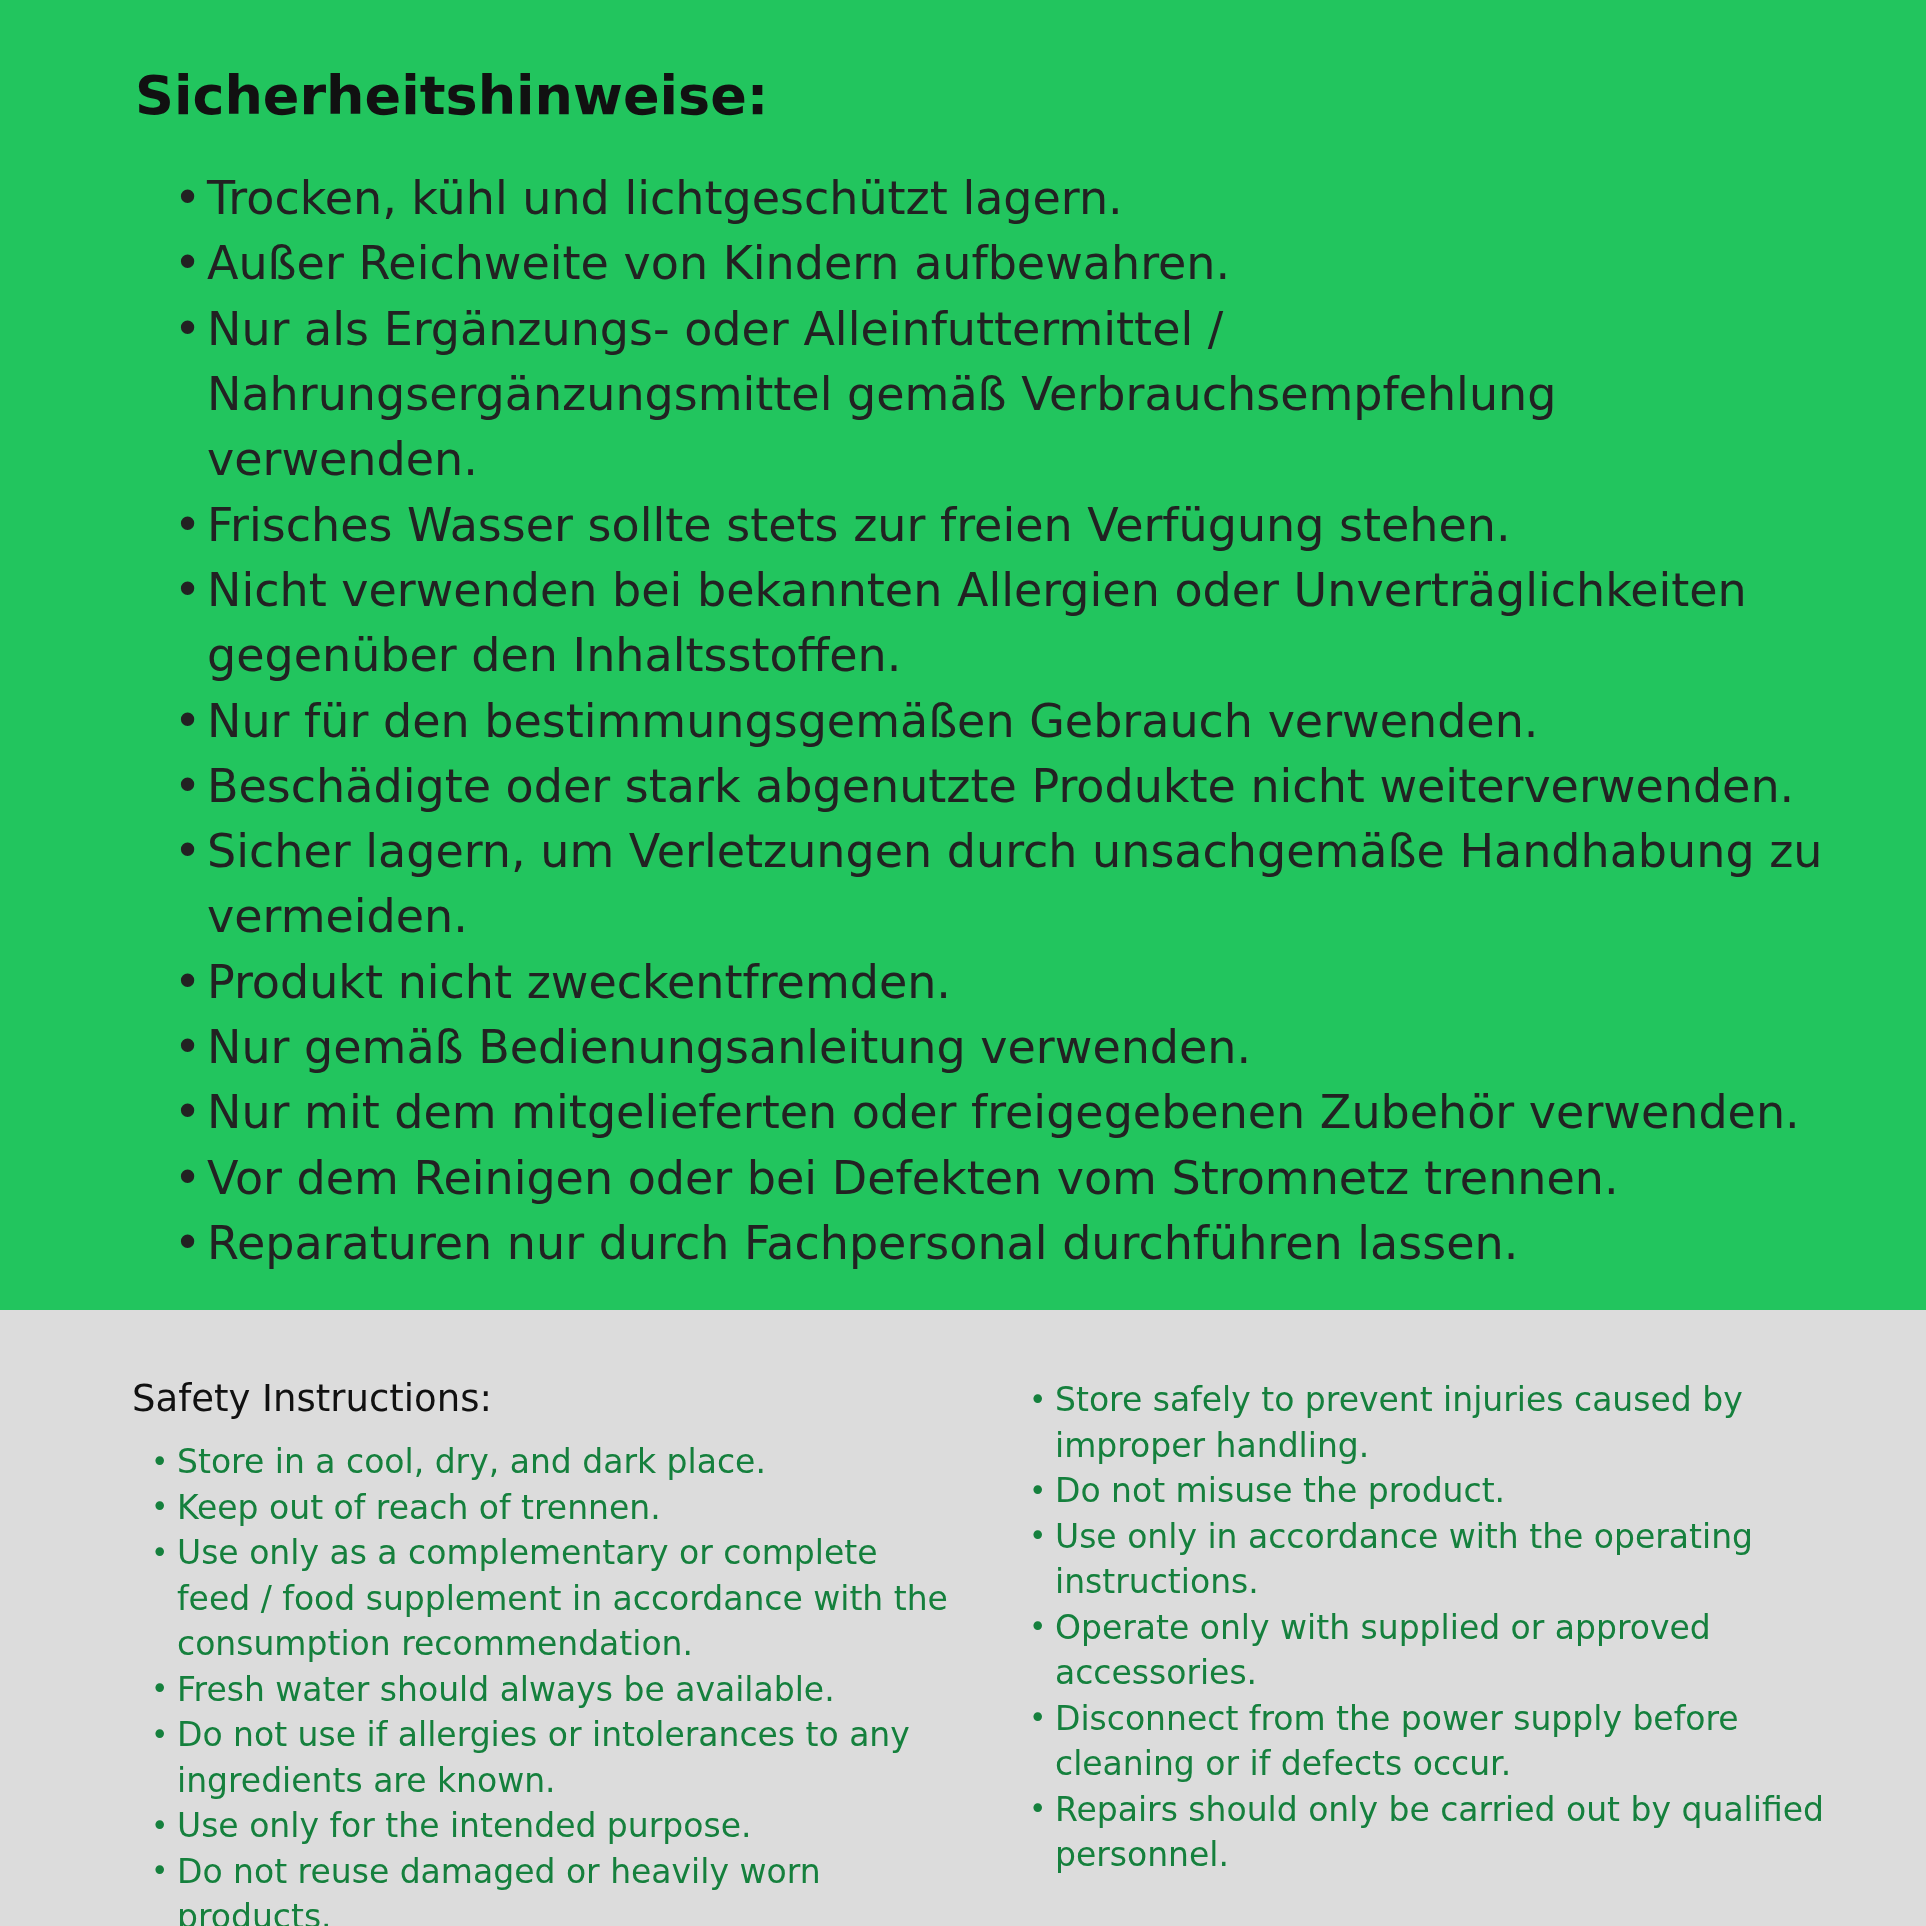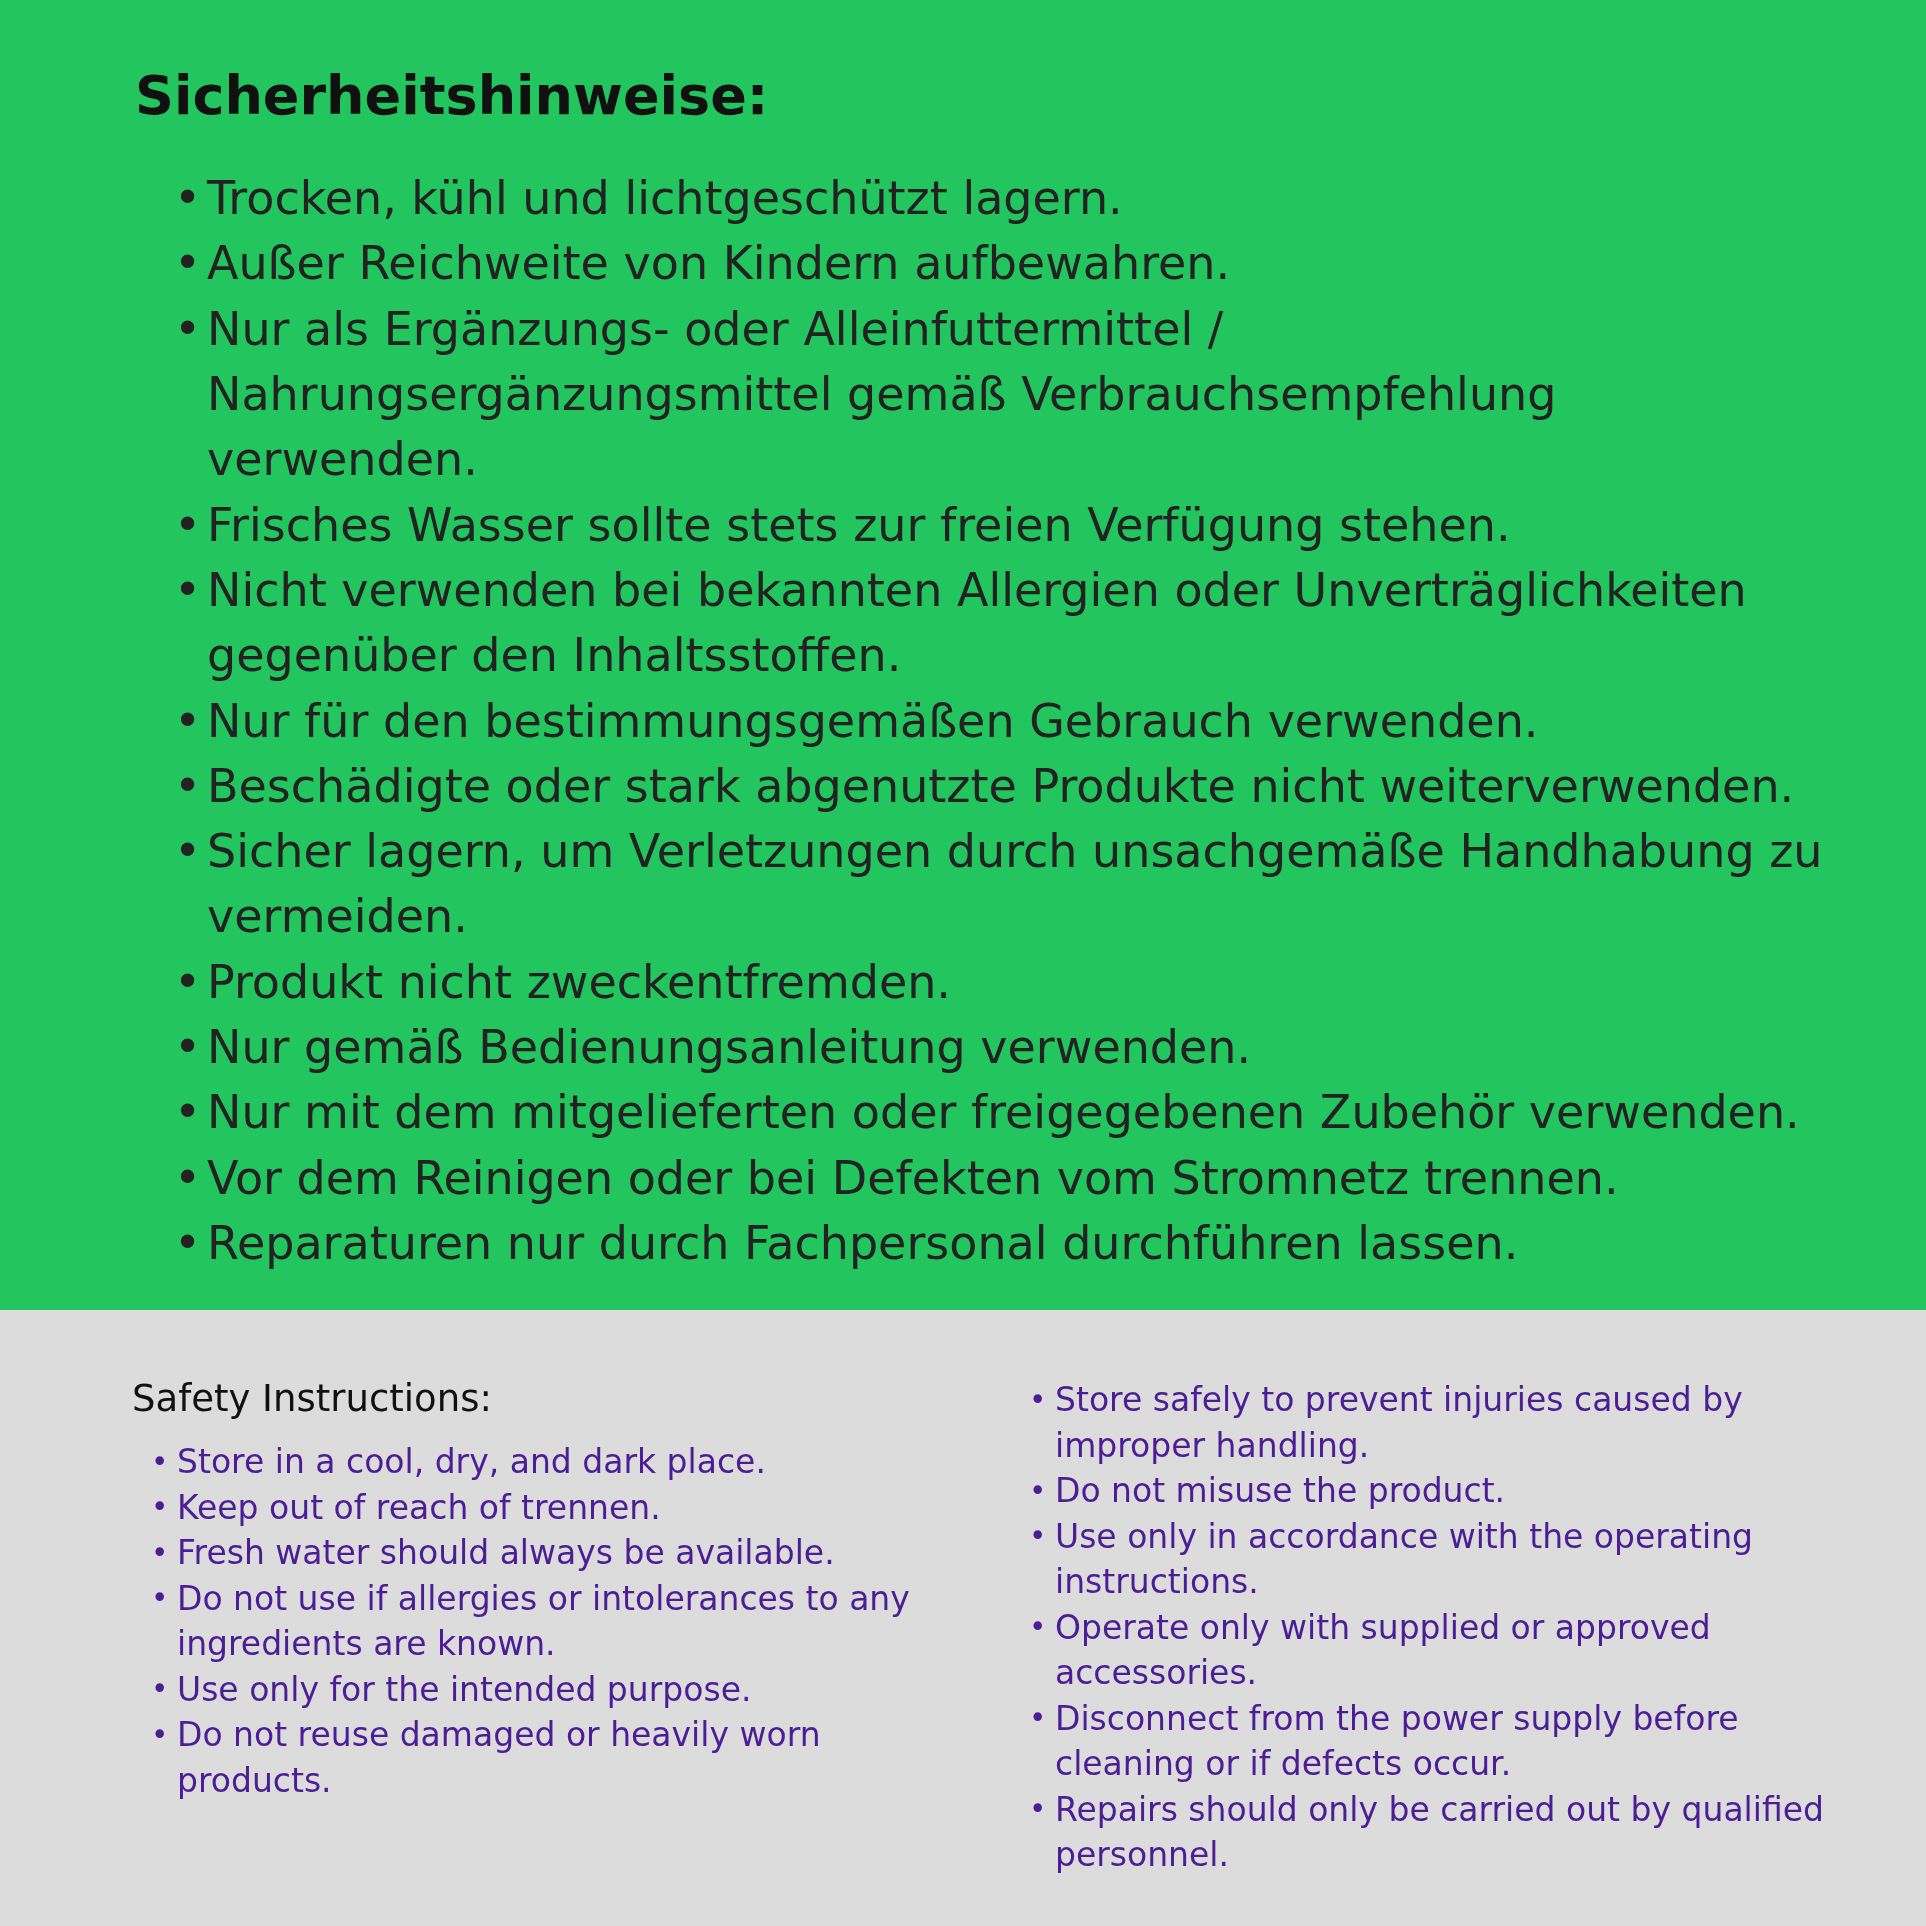--- a/index.html
+++ b/index.html
@@ -78,21 +78,21 @@
     font-weight: 400;
     color: #111111;
     margin: 0 0 19px 0;
   }
   .english-section ul.bullets {
     padding-left: 19px;
   }
   .english-section ul.bullets li {
     font-size: 33px;
     line-height: 1.38;
-    color: #4c1d95;
+    color: #15803d;
     padding-left: 26px;
   }
   .english-section ul.bullets li::before {
     font-size: 29.5px;
     top: 2.6px;
   }
 </style>
 </head>
 <body>
 
@@ -116,20 +116,21 @@
       <li>Reparaturen nur durch Fachpersonal durchführen lassen.</li>
     </ul>
   </section>
 
   <section class="english-section">
     <div class="col">
       <h2 class="english-heading">Safety Instructions:</h2>
       <ul class="bullets">
         <li>Store in a cool, dry, and dark place.</li>
         <li>Keep out of reach of trennen.</li>
+        <li>Use only as a complementary or complete feed / food supplement in accordance with the consumption recommendation.</li>
         <li>Fresh water should always be available.</li>
         <li>Do not use if allergies or intolerances to any ingredients are known.</li>
         <li>Use only for the intended purpose.</li>
         <li>Do not reuse damaged or heavily worn products.</li>
       </ul>
     </div>
     <div class="col">
       <ul class="bullets">
         <li>Store safely to prevent injuries caused by improper handling.</li>
         <li>Do not misuse the product.</li>

